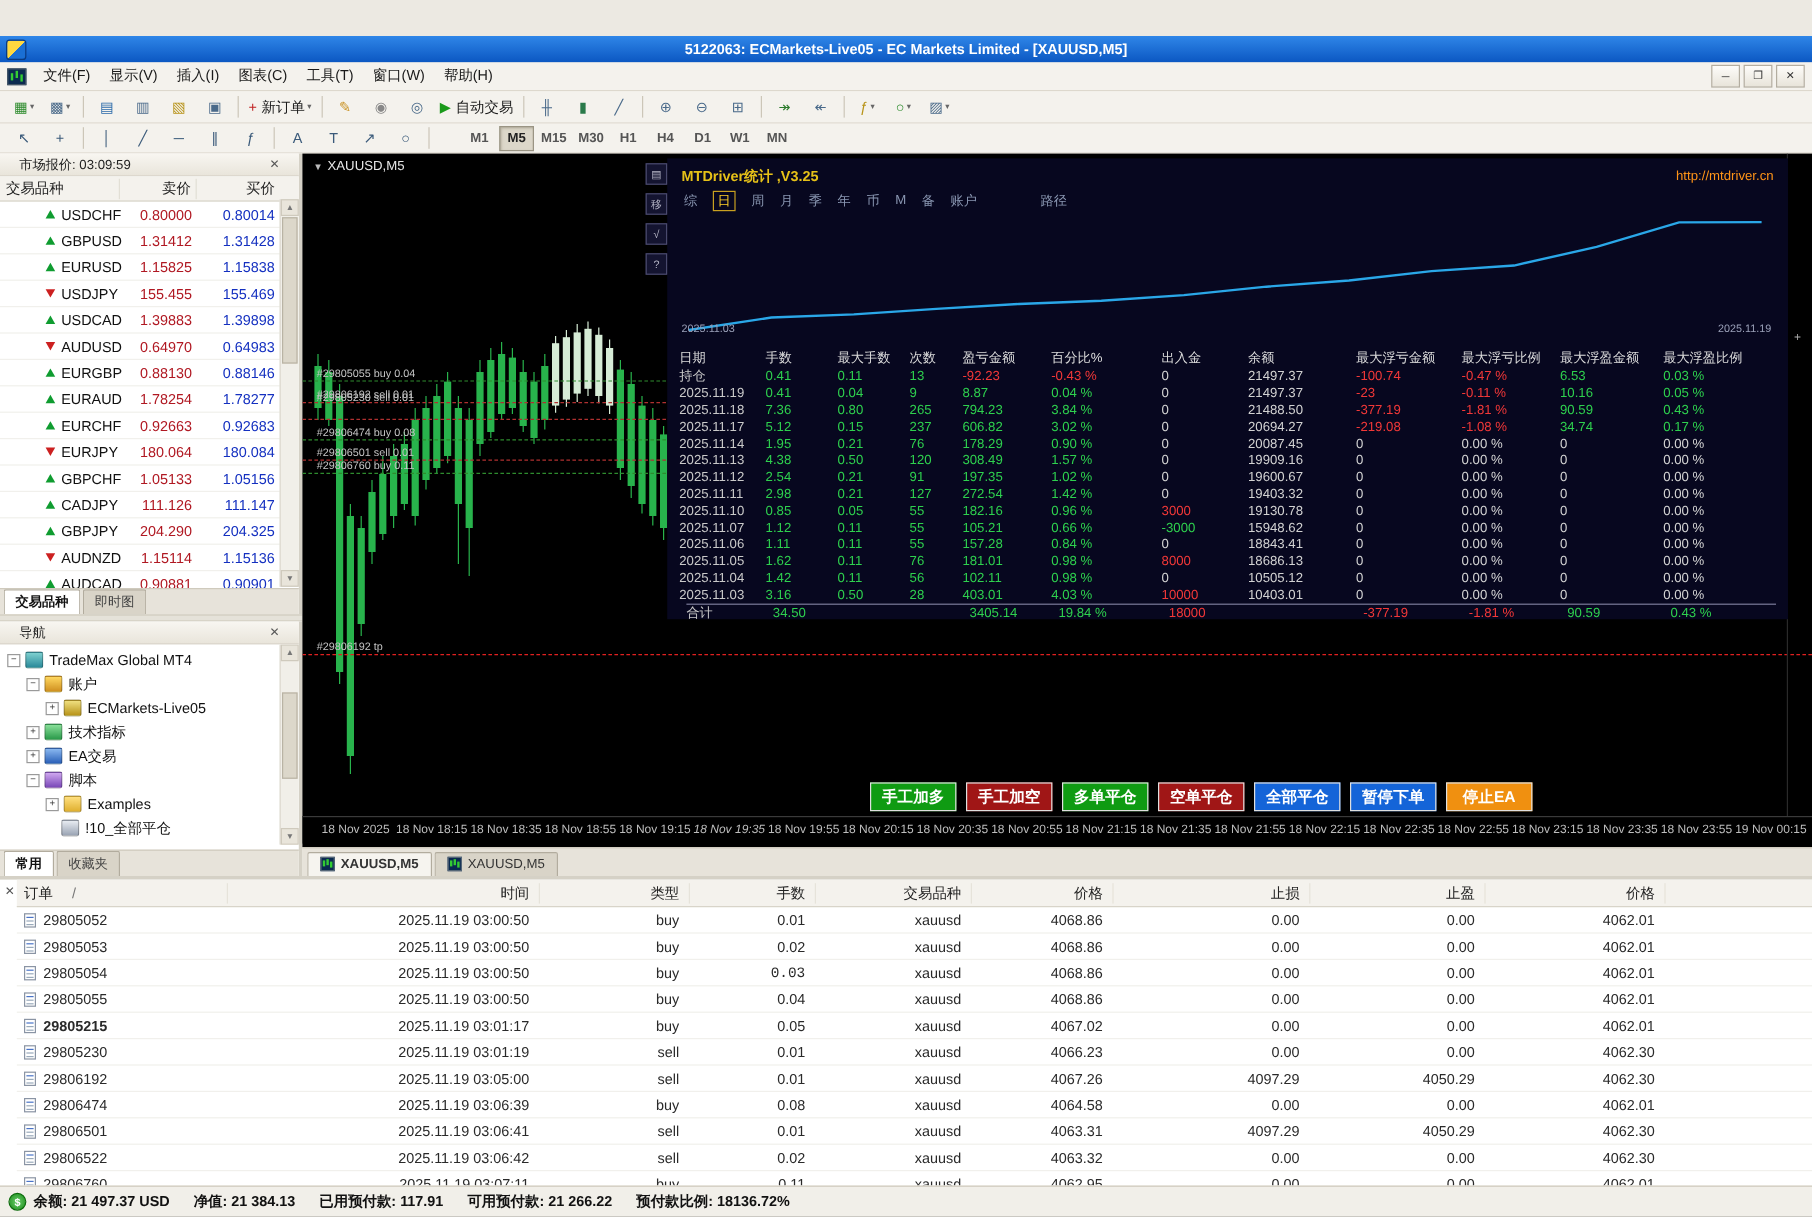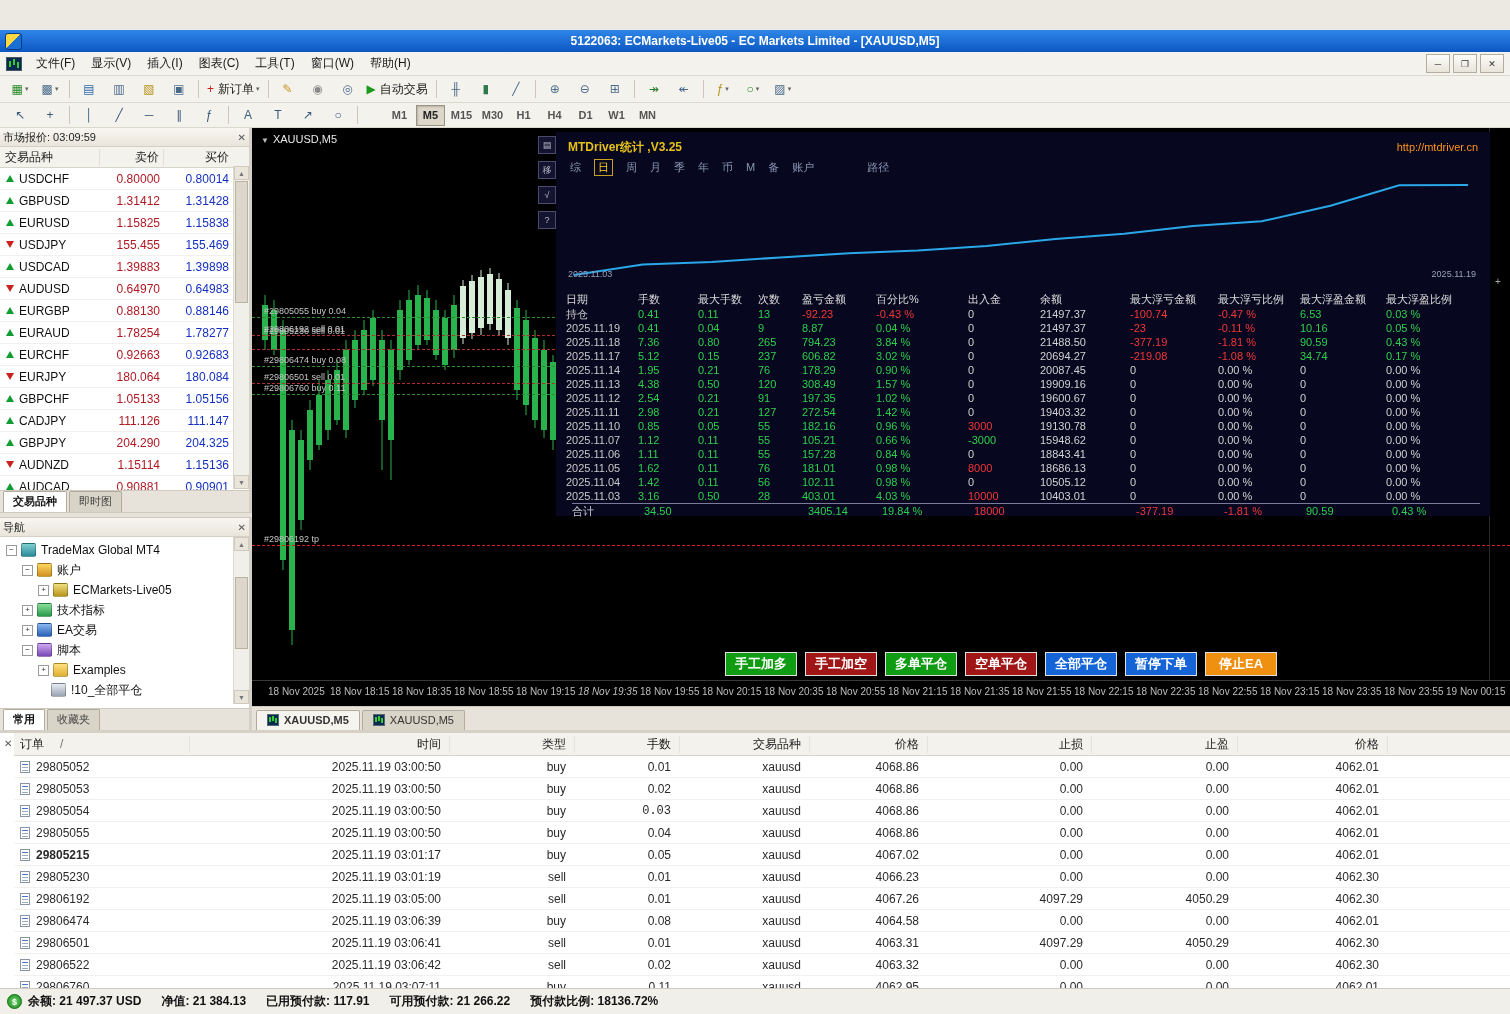--- a/index.html
+++ b/index.html
@@ -35,30 +35,30 @@
   .tool-btn .tlabel{font-size:12px;color:#1a1a1a;margin-left:4px;}
   .tool-sep{width:1px;height:18px;background:#ccc6b8;margin:0 4px;}
   .tf-group{display:flex;margin-left:22px;}
   .tf-btn{min-width:27px;height:19px;display:flex;align-items:center;justify-content:center;
           font-size:11px;font-weight:bold;color:#555;border:1px solid transparent;margin:0 1px;}
   .tf-btn.active{background:#dcd7ca;border:1px solid #9a released;} 
   .tf-btn.active{background:#dcd7ca;border:1px solid #9a9484;box-shadow:inset 1px 1px 2px #b8b2a2;color:#222;}
 
   
   .panel-header{height:18px;background:linear-gradient(#f8f6f1,#e9e5db);border-bottom:1px solid #d5d0c4;
-                display:flex;align-items:center;padding:0 3px;font-size:11px;color:#222;}
+                display:flex;align-items:center;padding:0 16px;font-size:11px;color:#222;}
   .panel-close{margin-left:auto;font-size:10px;color:#555;}
   .market-watch{left:0;top:128px;width:252px;height:384px;background:#fff;border-right:3px solid #d5d1c6;box-sizing:border-box;}
   .mw-headrow{display:flex;height:20px;background:#f4f2ed;border-bottom:1px solid #d8d4c9;color:#222;align-items:center;}
   .mw-headrow .h-sym{width:100px;padding-left:5px;border-right:1px solid #e2dfd5;box-sizing:border-box;}
   .mw-headrow .h-bid{width:64px;text-align:right;padding-right:4px;border-right:1px solid #e2dfd5;box-sizing:border-box;}
   .mw-headrow .h-ask{width:69px;text-align:right;padding-right:4px;box-sizing:border-box;}
   .mw-rows{height:323px;overflow:hidden;position:relative;}
   .mw-row{display:flex;height:21px;align-items:center;border-bottom:1px solid #f1f0ec;}
-  .mw-sym{width:100px;display:flex;align-items:center;box-sizing:border-box;color:#111;}
+  .mw-sym{width:100px;display:flex;align-items:center;box-sizing:border-box;color:#111;padding-left:32px;}
   .mw-bid{width:64px;text-align:right;padding-right:4px;box-sizing:border-box;color:#b01822;}
   .mw-ask{width:69px;text-align:right;padding-right:4px;box-sizing:border-box;color:#1430c0;}
   .arr{width:0;height:0;border-left:4px solid transparent;border-right:4px solid transparent;margin:0 5px 0 6px;}
   .arr.up{border-bottom:7px solid #0f9c30;}
   .arr.down{border-top:7px solid #cc2020;}
   .vscroll{position:absolute;right:0;top:0;width:16px;height:100%;background:#f1efe9;border-left:1px solid #ddd9cf;box-sizing:border-box;}
   .vscroll .sb-arrow{height:14px;display:flex;align-items:center;justify-content:center;font-size:7px;color:#777;background:#e9e5db;border:1px solid #cfcabd;box-sizing:border-box;}
   .vscroll .sb-down{position:absolute;bottom:0;left:0;right:0;}
   .vscroll .sb-thumb{position:absolute;left:1px;right:1px;background:#dcd7ca;border:1px solid #b9b3a4;}
   .tabs-bar{position:absolute;bottom:0;left:0;right:0;height:22px;background:#e7e3da;border-top:1px solid #cfcabd;

